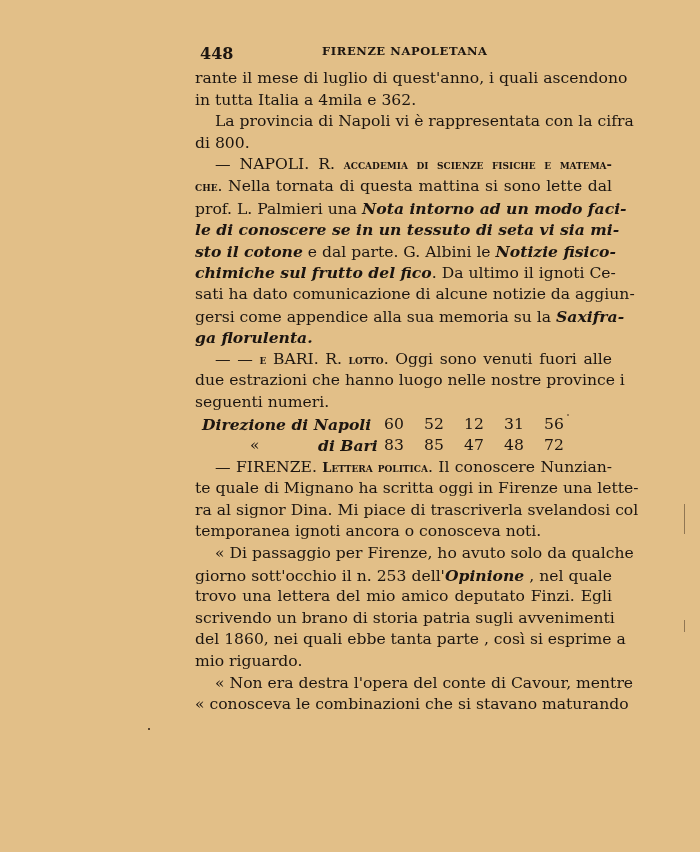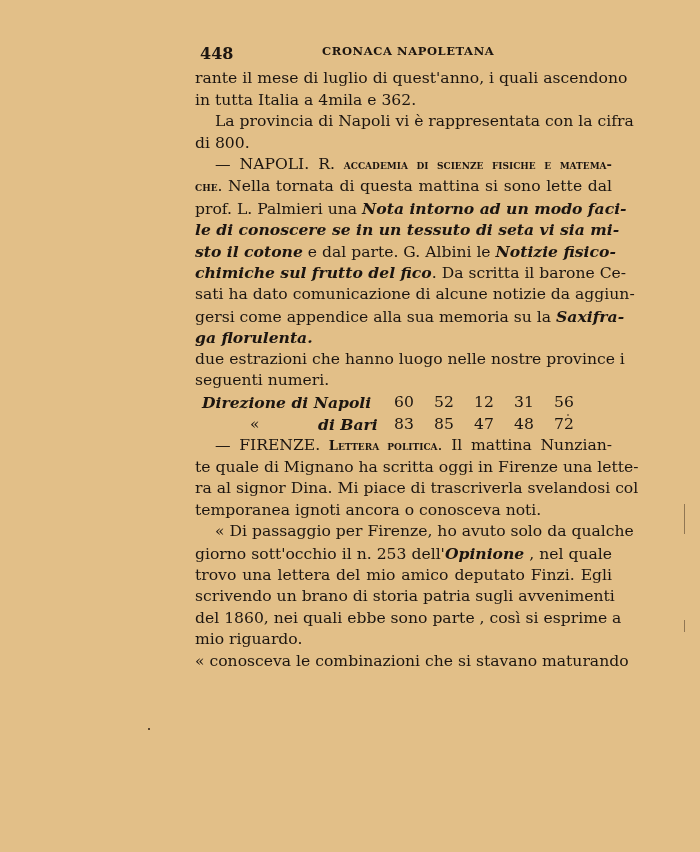--- a/index.html
+++ b/index.html
@@ -10,82 +10,84 @@
     .page { position:absolute; left:180px; top:0; width:432px; }
     .runhead { position:absolute; top:41px; left:0; width:432px; height:20px; }
     .folio { position:absolute; left:20px; top:3px; font-size:16px; font-weight:bold; }
     .runtitle { position:absolute; left:142px; top:3px; font-size:11.5px; font-weight:bold; letter-spacing:0.6px; }
     .text { position:absolute; top:68px; left:0; width:432px; font-size:15.6px; line-height:21.6px; }
     .ln { display:block; white-space:nowrap; text-align:justify; text-align-last:justify; height:21.6px;margin-left:15px; }
     .ln.last { text-align-last:left; }
     .ind { padding-left:20px; }
     i { font-style:italic; font-weight:bold; }
     .sc { font-variant:small-caps; font-size:13px; font-weight:bold; }
-    .lotto { display:block; height:21.6px; white-space:nowrap; position:relative;text-align:center; }
+    .lotto { display:block; height:21.6px; white-space:nowrap; position:relative; }
     .lotto .lbl { position:absolute; left:22px; font-style:italic; font-weight:bold; }
     .lotto .lbl.bari { left:72px; }
     .lotto .q { position:absolute; left:70px; }
     .lotto .nums { position:absolute; left:204px; }
     .lotto .n { display:inline-block; width:40px; }
     .speck { position:absolute; background:#5a4630; }
   </style>
 </head>
 <body>
 
 <div class="page">
   <div class="runhead">
     <span class="folio">448</span>
-    <span class="runtitle">CRONACA NAPOLETANA</span>
+    <span class="runtitle">FIRENZE NAPOLETANA</span>
   </div>
 
   <div class="text">
     <span class="ln">rante il mese di luglio di quest'anno, i quali ascendono</span>
     <span class="ln last">in tutta Italia a 4mila e 362.</span>
     <span class="ln ind">La provincia di Napoli vi è rappresentata con la cifra</span>
     <span class="ln last">di 800.</span>
 
     <span class="ln ind"><span>— NAPOLI. R. </span><span class="sc">accademia di scienze fisiche e matema-</span></span>
     <span class="ln"><span class="sc">che</span><span>. Nella tornata di questa mattina si sono lette dal</span></span>
     <span class="ln"><span>prof. L. Palmieri una </span><i>Nota intorno ad un modo faci-</i></span>
     <span class="ln"><i>le di conoscere se in un tessuto di seta vi sia mi-</i></span>
     <span class="ln"><i>sto il cotone</i><span> e dal parte. G. Albini le </span><i>Notizie fisico-</i></span>
-    <span class="ln"><i>chimiche sul frutto del fico</i><span>. Da scritta il barone Ce-</span></span>
+    <span class="ln"><i>chimiche sul frutto del fico</i><span>. Da ultimo il ignoti Ce-</span></span>
     <span class="ln">sati ha dato comunicazione di alcune notizie da aggiun-</span>
     <span class="ln"><span>gersi come appendice alla sua memoria su la </span><i>Saxifra-</i></span>
     <span class="ln last"><i>ga florulenta.</i></span>
 
+    <span class="ln ind"><span>— — </span><span class="sc">e</span><span> BARI. R. </span><span class="sc">lotto</span><span>. Oggi sono venuti fuori alle</span></span>
     <span class="ln">due estrazioni che hanno luogo nelle nostre province i</span>
     <span class="ln last">seguenti numeri.</span>
 
     <span class="lotto">
       <span class="lbl">Direzione di Napoli</span>
       <span class="nums">
         <span class="n">60</span><span class="n">52</span><span class="n">12</span><span class="n">31</span><span class="n">56</span>
       </span>
     </span>
     <span class="lotto">
       <span class="q">«</span>
       <span class="lbl bari" style="left:138px">di Bari</span>
       <span class="nums">
         <span class="n">83</span><span class="n">85</span><span class="n">47</span><span class="n">48</span><span class="n">72</span>
       </span>
     </span>
 
-    <span class="ln ind"><span>— FIRENZE. </span><span class="sc">Lettera politica</span><span>. Il mattina Nunzian-</span></span>
+    <span class="ln ind"><span>— FIRENZE. </span><span class="sc">Lettera politica</span><span>. Il conoscere Nunzian-</span></span>
     <span class="ln">te quale di Mignano ha scritta oggi in Firenze una lette-</span>
     <span class="ln">ra al signor Dina. Mi piace di trascriverla svelandosi col</span>
     <span class="ln last">temporanea ignoti ancora o conosceva noti.</span>
 
     <span class="ln ind">« Di passaggio per Firenze, ho avuto solo da qualche</span>
     <span class="ln"><span>giorno sott'occhio il n. 253 dell'</span><i>Opinione</i><span> , nel quale</span></span>
     <span class="ln">trovo una lettera del mio amico deputato Finzi. Egli</span>
     <span class="ln">scrivendo un brano di storia patria sugli avvenimenti</span>
-    <span class="ln">del 1860, nei quali ebbe sono parte , così si esprime a</span>
+    <span class="ln">del 1860, nei quali ebbe tanta parte , così si esprime a</span>
     <span class="ln last">mio riguardo.</span>
 
+    <span class="ln ind">« Non era destra l'opera del conte di Cavour, mentre</span>
     <span class="ln ind" style="padding-left:0">« conosceva le combinazioni che si stavano maturando</span>
   </div>
 </div>
 
 <div class="speck" style="left:148px;top:728px;width:2px;height:2px;"></div>
 <div class="speck" style="left:684px;top:504px;width:1px;height:30px;opacity:.6"></div>
 <div class="speck" style="left:684px;top:620px;width:1px;height:12px;opacity:.6"></div>
 <div class="speck" style="left:567px;top:414px;width:2px;height:2px;opacity:.6"></div>
 
 </body></html>

